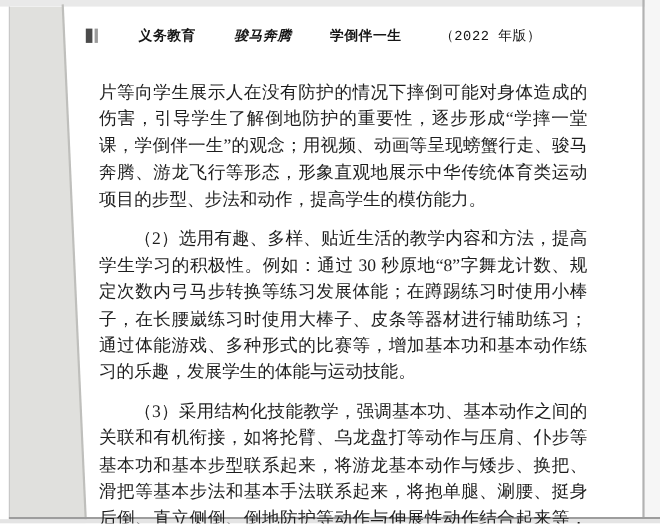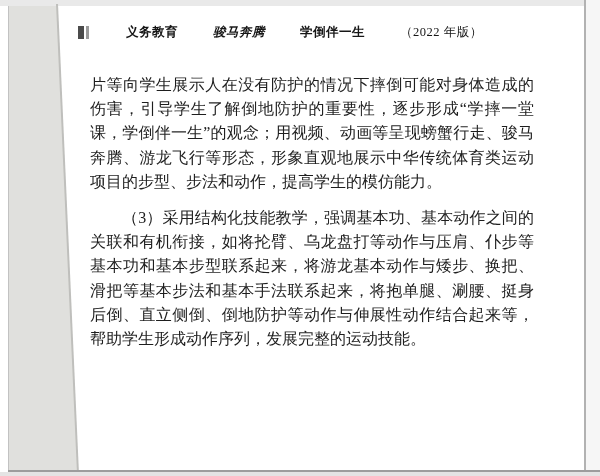--- a/index.html
+++ b/index.html
@@ -66,21 +66,21 @@
   .hdr-seg {
     font-family: "Liberation Sans", "DejaVu Sans", sans-serif;
     font-weight: bold; font-size: 12.5px; letter-spacing: 0.5px;
     margin-right: 7px;
   }
   .hdr-subject {
     font-family: "Liberation Serif", "DejaVu Serif", serif;
     font-style: italic; font-weight: bold;
   }
   .hdr-edition {
-    font-family: Liberation Serif, serif;
+    font-family: Liberation Mono, monospace;
     font-weight: normal; font-size: 12.5px; letter-spacing: 0.5px;
     margin-right: 0;
   }
 
   .doc-body {
     position: absolute; left: 0; top: 61px; width: 468px;
     font-size: 16px; line-height: 24.2px; color: #1e1e1e;
     text-align: justify;
   }
   .doc-body p { margin: 12px; padding: 0; }
@@ -106,16 +106,17 @@
       <span class="bar2"></span>
     </span>
     <span class="hdr-seg">义务教育</span>
     <span class="hdr-seg hdr-subject">骏马奔腾</span>
     <span class="hdr-seg">学倒伴一生</span>
     <span class="hdr-seg hdr-edition">（2022 年版）</span>
   </div>
 
   <div class="doc-body">
     <p>片等向学生展示人在没有防护的情况下摔倒可能对身体造成的伤害，引导学生了解倒地防护的重要性，逐步形成“学摔一堂课，学倒伴一生”的观念；用视频、动画等呈现螃蟹行走、骏马奔腾、游龙飞行等形态，形象直观地展示中华传统体育类运动项目的步型、步法和动作，提高学生的模仿能力。</p>
+    <p class="indented">（2）选用有趣、多样、贴近生活的教学内容和方法，提高学生学习的积极性。例如：通过 30 秒原地“8”字舞龙计数、规定次数内弓马步转换等练习发展体能；在蹲踢练习时使用小棒子，在长腰崴练习时使用大棒子、皮条等器材进行辅助练习；通过体能游戏、多种形式的比赛等，增加基本功和基本动作练习的乐趣，发展学生的体能与运动技能。</p>
     <p class="indented">（3）采用结构化技能教学，强调基本功、基本动作之间的关联和有机衔接，如将抡臂、乌龙盘打等动作与压肩、仆步等基本功和基本步型联系起来，将游龙基本动作与矮步、换把、滑把等基本步法和基本手法联系起来，将抱单腿、涮腰、挺身后倒、直立侧倒、倒地防护等动作与伸展性动作结合起来等，帮助学生形成动作序列，发展完整的运动技能。</p>
   </div>
 
 </div>
 
 </body></html>

